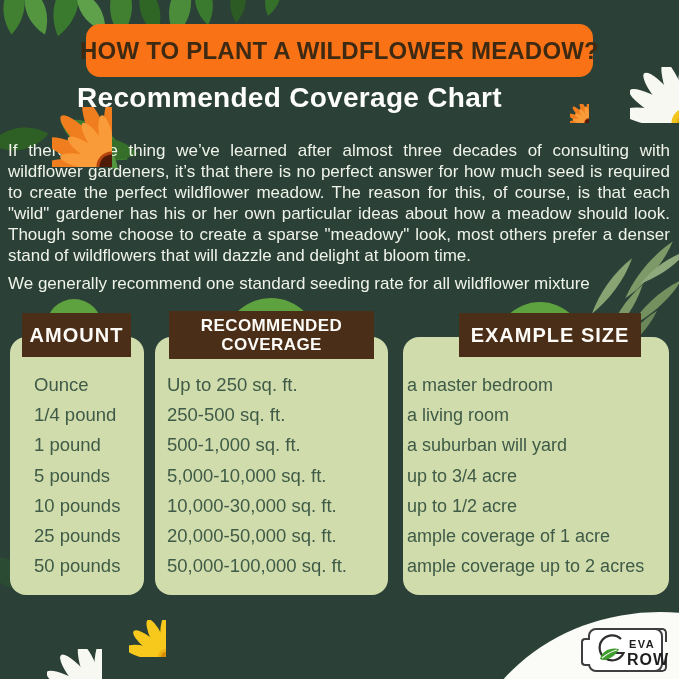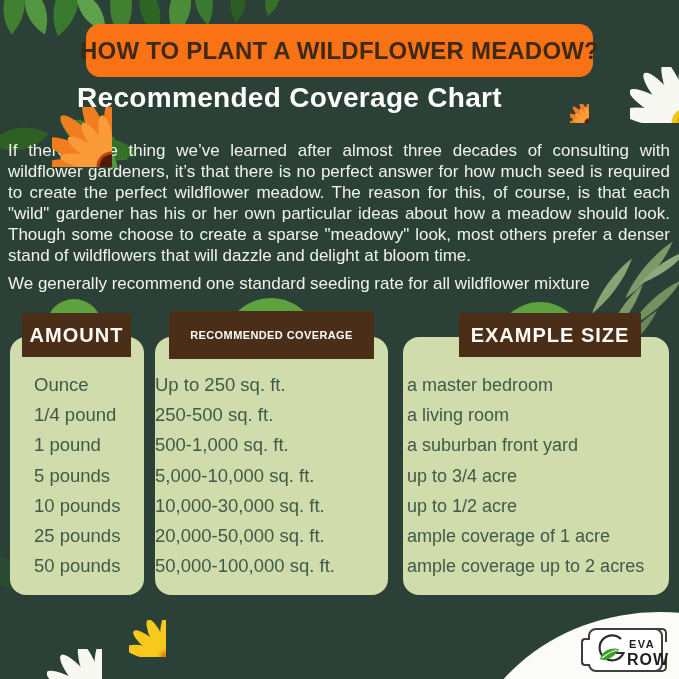--- a/index.html
+++ b/index.html
@@ -26,28 +26,28 @@
   #dome-2{left:223px;top:298px;width:96px;height:96px;}
   #dome-3{left:495px;top:302px;width:90px;height:90px;}
 
   .card{position:absolute;top:337px;height:258px;background:#D0DCAC;border-radius:16px;z-index:2;
         box-sizing:border-box;padding-top:33px;}
   #card-1{left:10px;width:134px;}
   #card-2{left:155px;width:233px;}
   #card-3{left:403px;width:266px;}
   .cell{height:30.2px;line-height:30.2px;font-size:18.5px;color:#3F5B47;white-space:nowrap;}
   #card-1 .cell{padding-left:24px;}
-  #card-2 .cell{padding-left:0;}
+  #card-2 .cell{padding-left:12px;}
   #card-3 .cell{padding-left:4px;font-size:18px;}
 
   .colhead{position:absolute;background:#4B2E18;border-radius:0;z-index:3;display:flex;
            align-items:center;justify-content:center;text-align:center;color:#FCFBF7;font-weight:bold;
            box-sizing:border-box;}
   #head-1{left:22px;top:313px;width:109px;height:44px;font-size:20px;letter-spacing:1px;}
-  #head-2{left:169px;top:311px;width:205px;height:48px;font-size:11px;line-height:19px;
+  #head-2{left:169px;top:311px;width:205px;height:48px;font-size:17px;line-height:19px;
           letter-spacing:.4px;padding:0 0;}
   #head-3{left:459px;top:313px;width:182px;height:44px;font-size:20px;letter-spacing:1px;}
 
   
   .white-corner{position:absolute;left:460px;top:612px;width:400px;height:356px;background:#FBFBF8;
                 border-radius:50%;z-index:4;}
   .logo{position:absolute;left:588px;top:628px;width:75px;height:44px;border:2px solid #3F3F3F;
         border-radius:8px;z-index:5;box-sizing:border-box;background:#FFFFFF;}
   .logo-tab-left{position:absolute;left:-9px;top:8px;width:7px;height:24px;border:2px solid #3F3F3F;
         border-right:none;border-radius:4px 0 0 4px;background:#FFFFFF;}
@@ -262,21 +262,21 @@
         <div class="cell">250-500 sq. ft.</div>
         <div class="cell">500-1,000 sq. ft.</div>
         <div class="cell">5,000-10,000 sq. ft.</div>
         <div class="cell">10,000-30,000 sq. ft.</div>
         <div class="cell">20,000-50,000 sq. ft.</div>
         <div class="cell">50,000-100,000 sq. ft.</div>
       </div>
     <div class="card" id="card-3">
         <div class="cell">a master bedroom</div>
         <div class="cell">a living room</div>
-        <div class="cell">a suburban front yard</div>
+        <div class="cell">a suburban will yard</div>
         <div class="cell">up to 3/4 acre</div>
         <div class="cell">up to 1/2 acre</div>
         <div class="cell">ample coverage of 1 acre</div>
         <div class="cell">ample coverage up to 2 acres</div>
       </div>
 
     <div class="colhead" id="head-1">AMOUNT</div>
     <div class="colhead" id="head-2">RECOMMENDED COVERAGE</div>
     <div class="colhead" id="head-3">EXAMPLE SIZE</div>
   </div>

